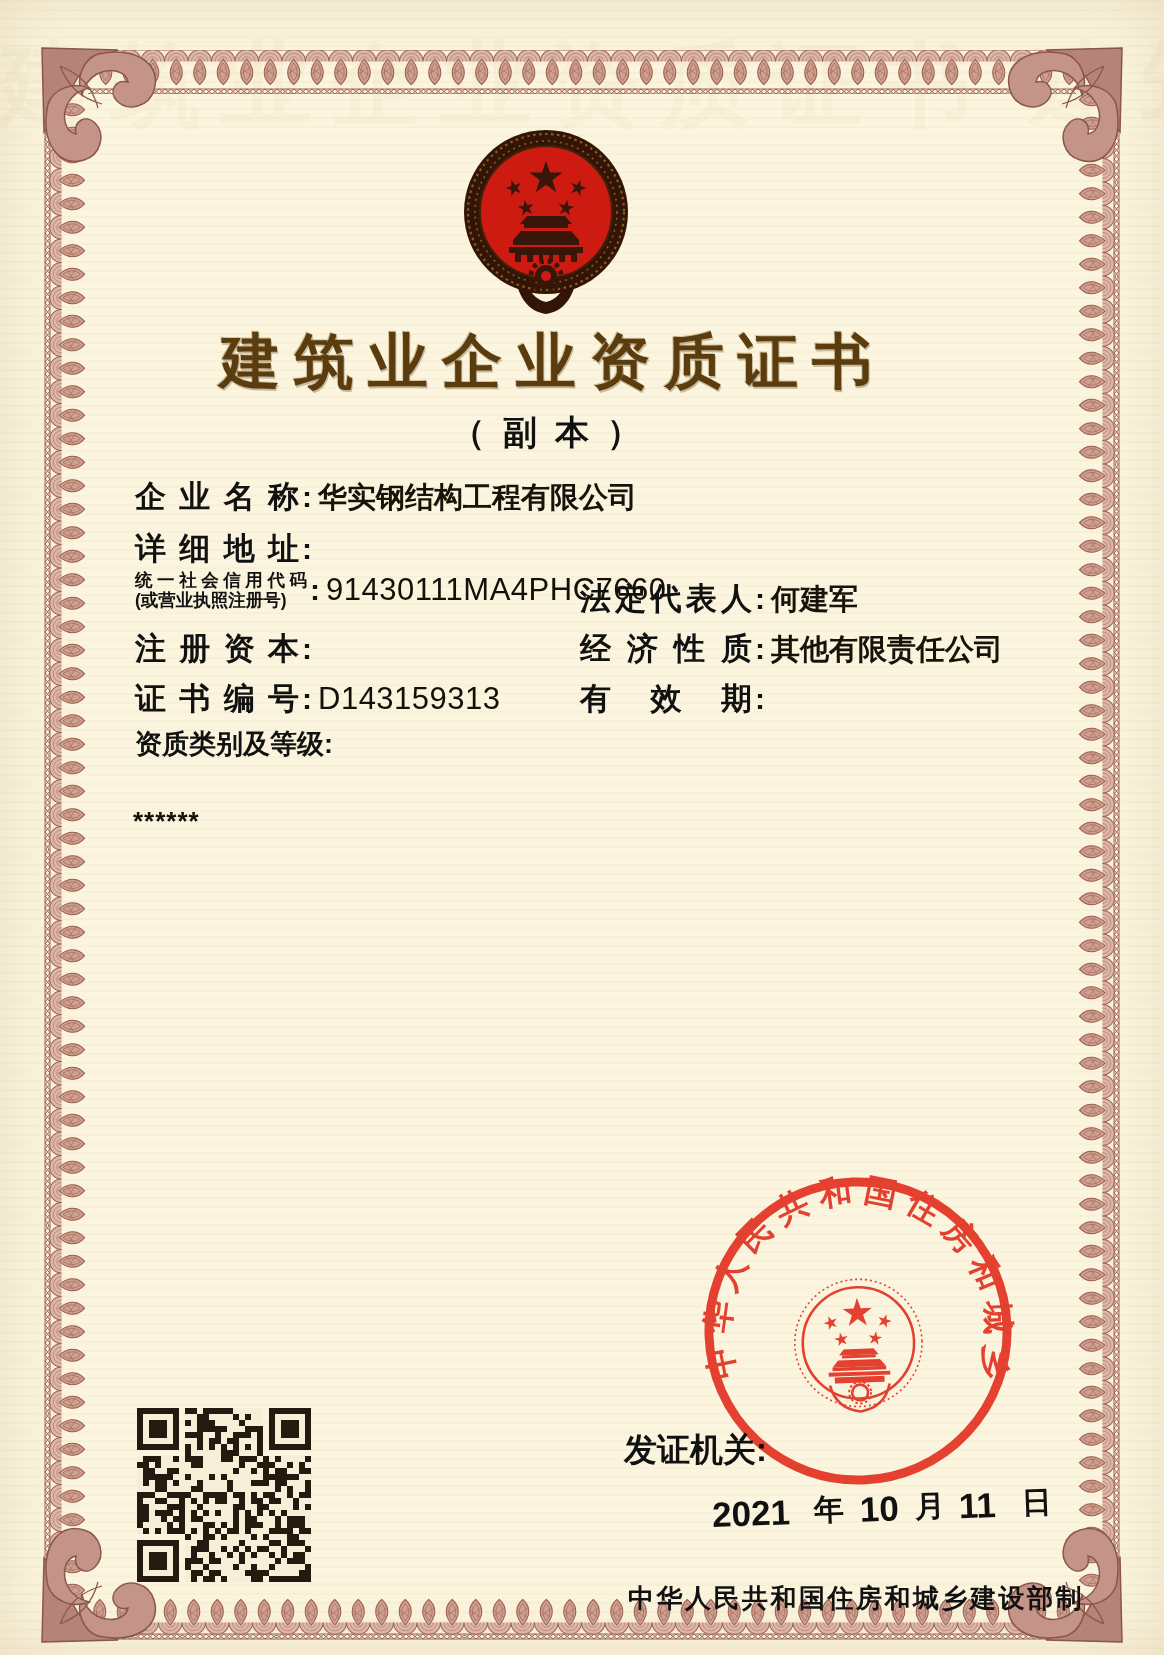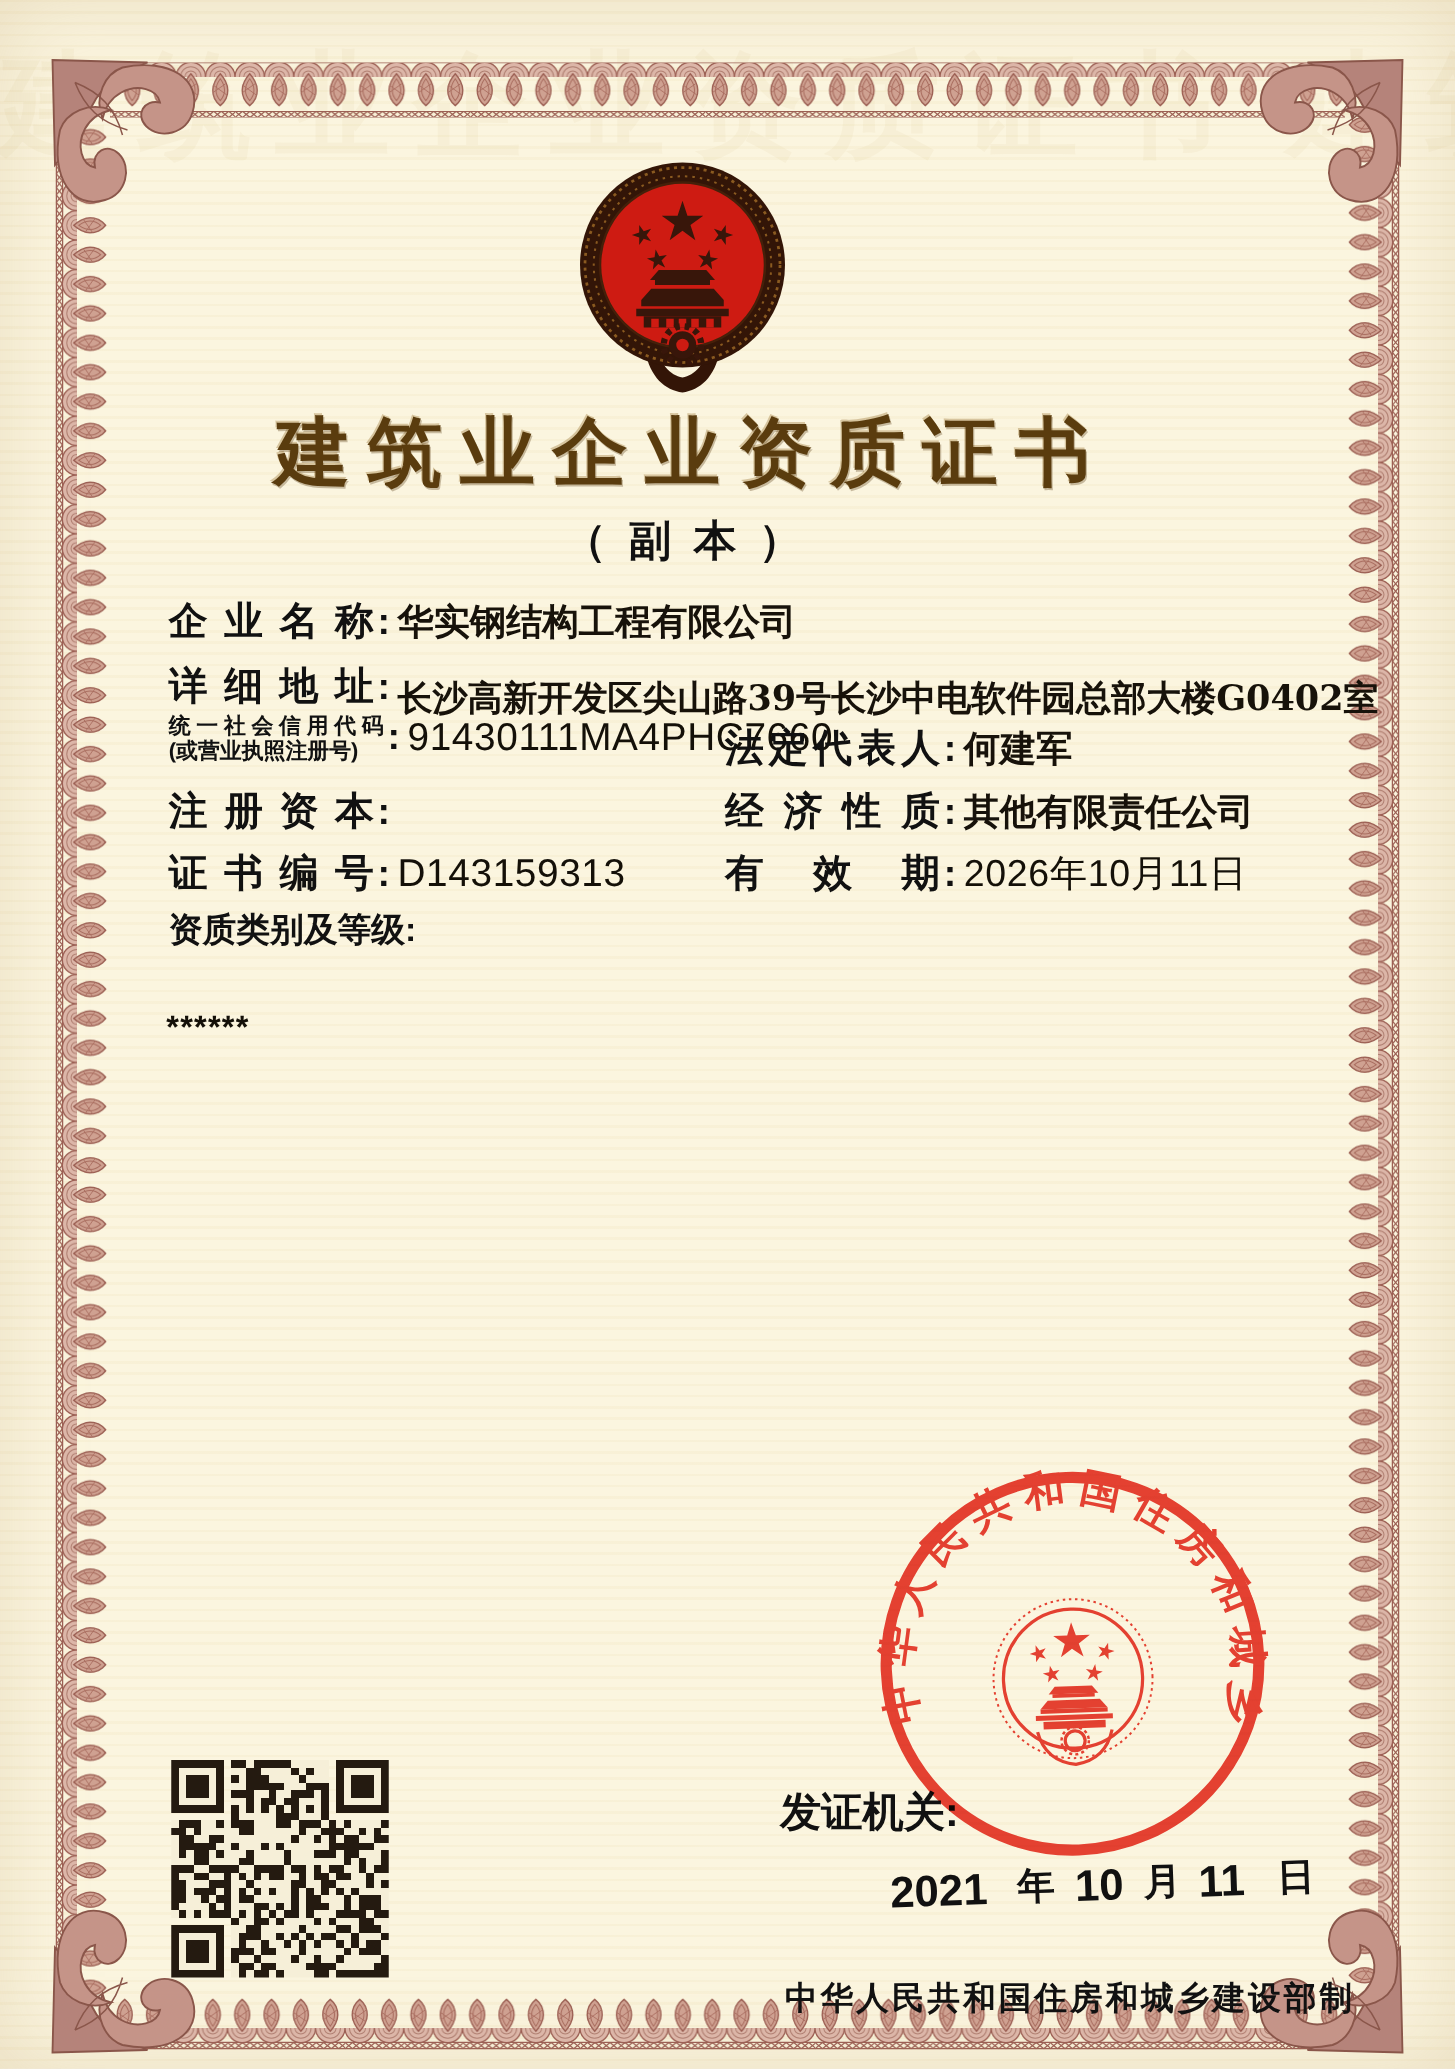--- a/index.html
+++ b/index.html
@@ -139,21 +139,20 @@
   </div>
 
   <div class="row" style="left:135px;top:528px;">
     <span class="lab lab-l j">
         <i>详</i>
         <i>细</i>
         <i>地</i>
         <i>址</i>
       </span>
       <span class="colon">:</span>
-    <span class="val-kai" style="font-size:28px;position:relative;top:9px;">长沙高新开发区尖山路39号长沙中电软件园总部大楼G0402室</span>
   </div>
 
   <div class="row" style="left:135px;top:570px;align-items:center;">
     <span class="credit-lab">
       <span class="j" style="width:172px;">
           <i>统</i>
           <i>一</i>
           <i>社</i>
           <i>会</i>
           <i>信</i>
@@ -211,21 +210,20 @@
     <span class="val-num">D143159313</span>
   </div>
 
   <div class="row" style="left:580px;top:678px;">
     <span class="lab lab-r j">
         <i>有</i>
         <i>效</i>
         <i>期</i>
       </span>
       <span class="colon">:</span>
-    <span class="val-num" style="font-size:30px;">2026年10月11日</span>
   </div>
 
   <div class="grade-lab">资质类别及等级:</div>
   <div class="stars">******</div>
 
   <div class="issuer">发证机关:</div>
 
   <div class="dateline">
     <span class="num">2021</span>
     <span class="unit u-y">年</span>

